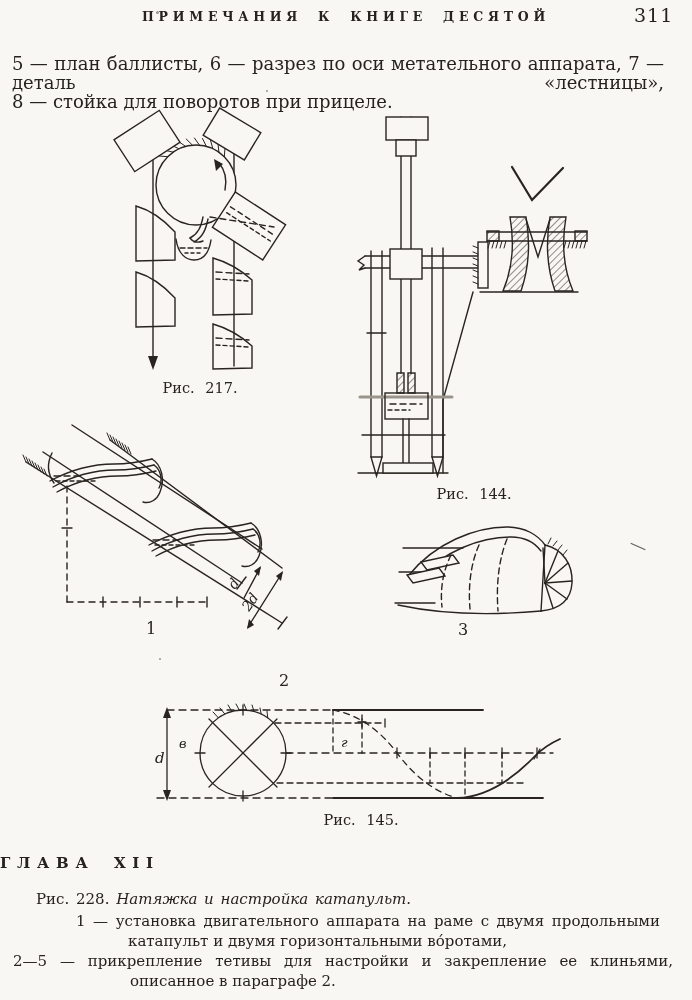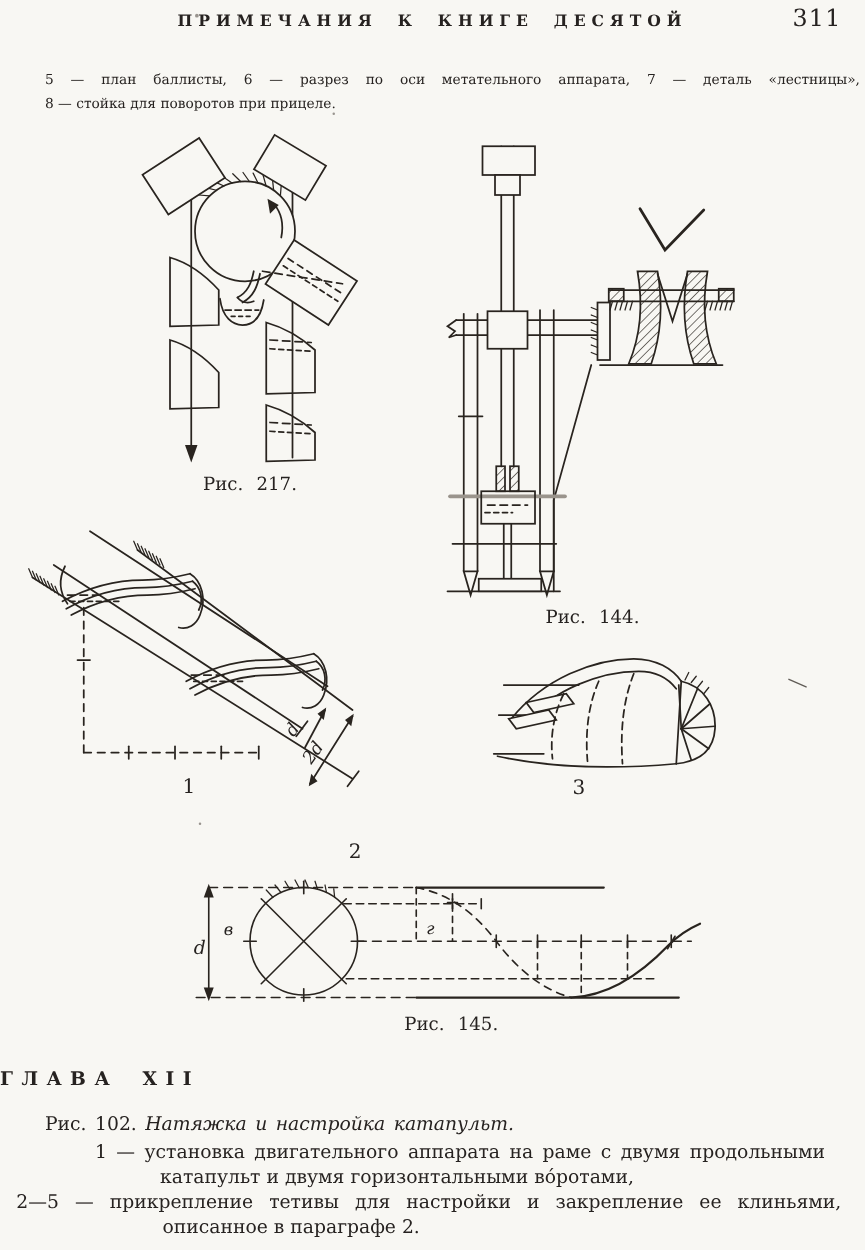--- a/index.html
+++ b/index.html
@@ -2,21 +2,21 @@
 <html><head>
 <meta charset="utf-8">
 <style>
   html,body{margin:0;padding:0;}
   body{width:692px;height:1000px;position:relative;background:#f8f7f3;overflow:hidden;
        font-family:"DejaVu Serif", serif;color:#262220;}
   .abs{position:absolute;}
   .header-title{top:9px;left:0;right:0;text-align:center;font-size:12.5px;font-weight:bold;
        letter-spacing:0.38em;word-spacing:0.55em;}
   .page-num{top:4px;left:634px;font-size:19px;letter-spacing:1px;}
-  .intro{top:54px;left:36px;width:652px;font-size:11px;line-height:19px;}
+  .intro{top:54px;left:12px;width:652px;font-size:18px;line-height:19px;}
   .just{text-align:justify;text-align-last:justify;}
   .caption{font-size:14.5px;word-spacing:6px;}
   .cap143{top:380px;left:150px;width:100px;text-align:center;}
   .cap144{top:486px;left:424px;width:100px;text-align:center;}
   .cap145{top:812px;left:311px;width:100px;text-align:center;}
   .sublabel{font-size:16px;}
   .lab1{top:619px;left:146px;}
   .lab2{top:671px;left:279px;}
   .lab3{top:620px;left:458px;}
   .chapter-heading{top:854px;left:0;right:0;font-size:15px;font-weight:bold;
@@ -337,21 +337,21 @@
   </g>
   <text x="5" y="68" font-style="italic" font-size="15" fill="#262220">d</text>
   <text x="29" y="53" font-style="italic" font-size="13" fill="#262220">в</text>
   <text x="191" y="52" font-style="italic" font-size="13" fill="#262220">г</text>
 </svg>
 <div class="abs caption cap145">Рис. 145.</div>
 
 <div class="abs chapter-heading">ГЛАВА XII</div>
 
 <div class="abs fig151">
-  <span>Рис. 102.</span>
+  <span>Рис. 228.</span>
   <span class="it">Натяжка и настройка катапульт.</span>
 </div>
 
 <div class="abs item-a1 just">
   <span>1 —</span>
   <span>установка двигательного аппарата на раме с двумя продольными</span>
 </div>
 <div class="abs item-a2">катапульт и двумя горизонтальными во́ротами,</div>
 
 <div class="abs item-b1 just">

